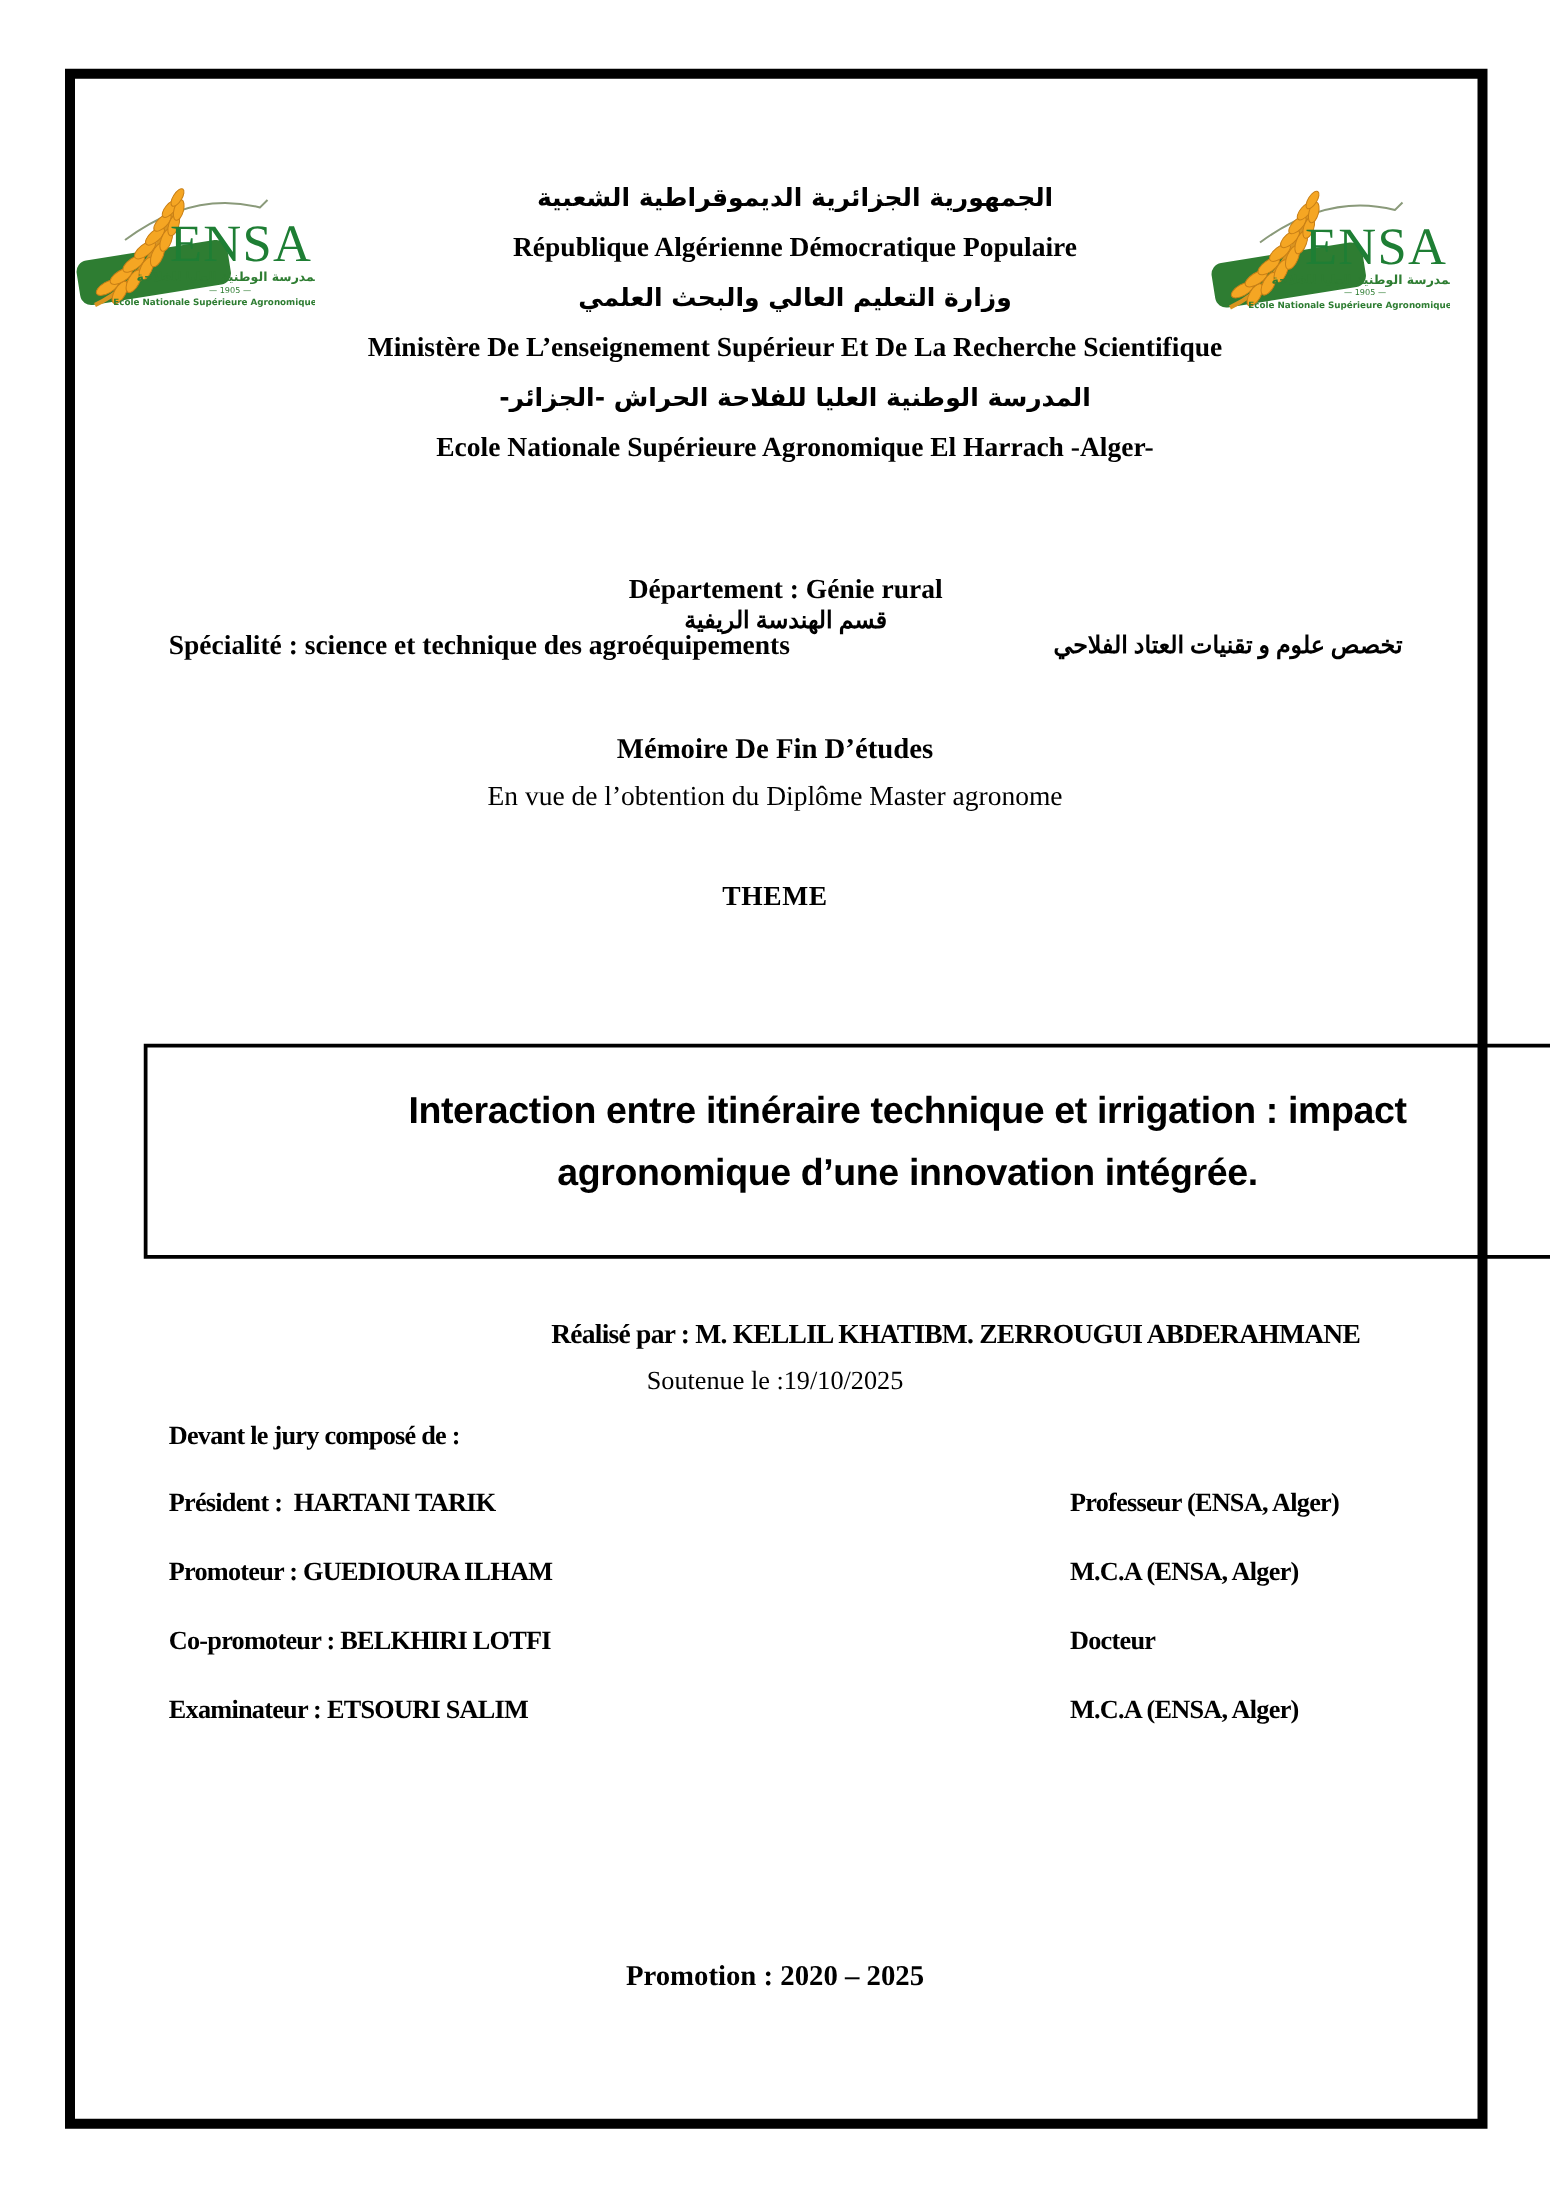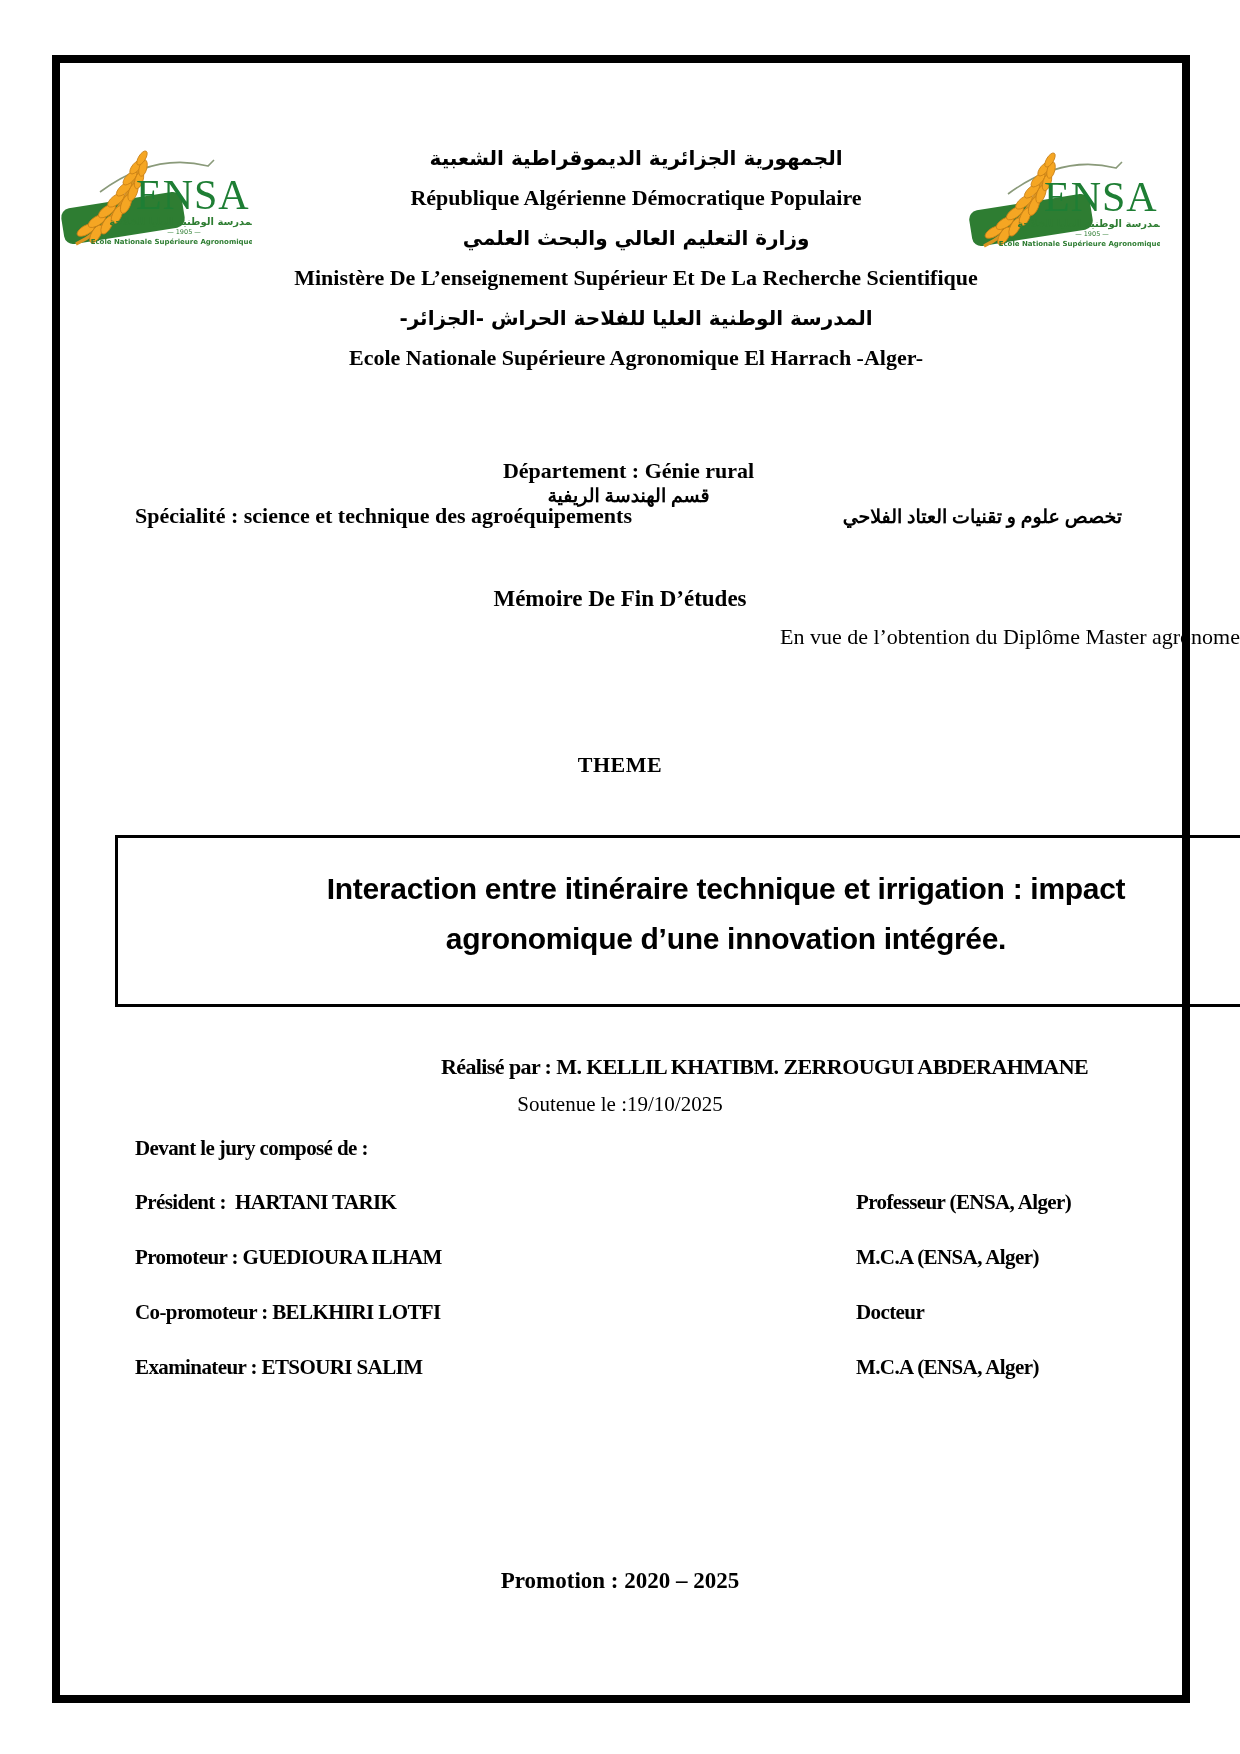--- a/index.html
+++ b/index.html
@@ -24,22 +24,22 @@
   .logo-right { left:964px; top:148px; }
   
   .dept-row { position:absolute; left:135px; right:118px; display:flex; justify-content:space-between; align-items:center; }
   .dept-row .fr-cell { font-size:22px; font-weight:bold; }
   .dept-row .ar-cell { font-family:Liberation Serif, serif; font-size:19px; font-weight:bold; direction:rtl; }
   .row1 { top:458px; height:32px;flex-direction:column; }
   .row2 { top:500px; height:32px; }
   
   .centerline { position:absolute; left:0; width:100%; text-align:center; }
   .mem-title { top:586px; font-size:23px; font-weight:bold; }
-  .mem-sub   { top:624px; font-size:22px;text-align:right; }
-  .theme-label { top:704px; font-size:22px; font-weight:bold; letter-spacing:0.5px;margin-top:48px; }
+  .mem-sub   { top:624px; font-size:22px; }
+  .theme-label { top:704px; font-size:22px; font-weight:bold; letter-spacing:0.5px; }
   
   .theme-box {
     position:absolute; left:115px; top:835px; width:1222px; height:172px;
     border:3px solid #000; text-align:center; padding-top:26px;
   }
   .theme-text {
     font-family:"Liberation Sans", sans-serif; font-weight:bold;
     font-size:30px; line-height:50px; letter-spacing:-0.3px;
   }
   

